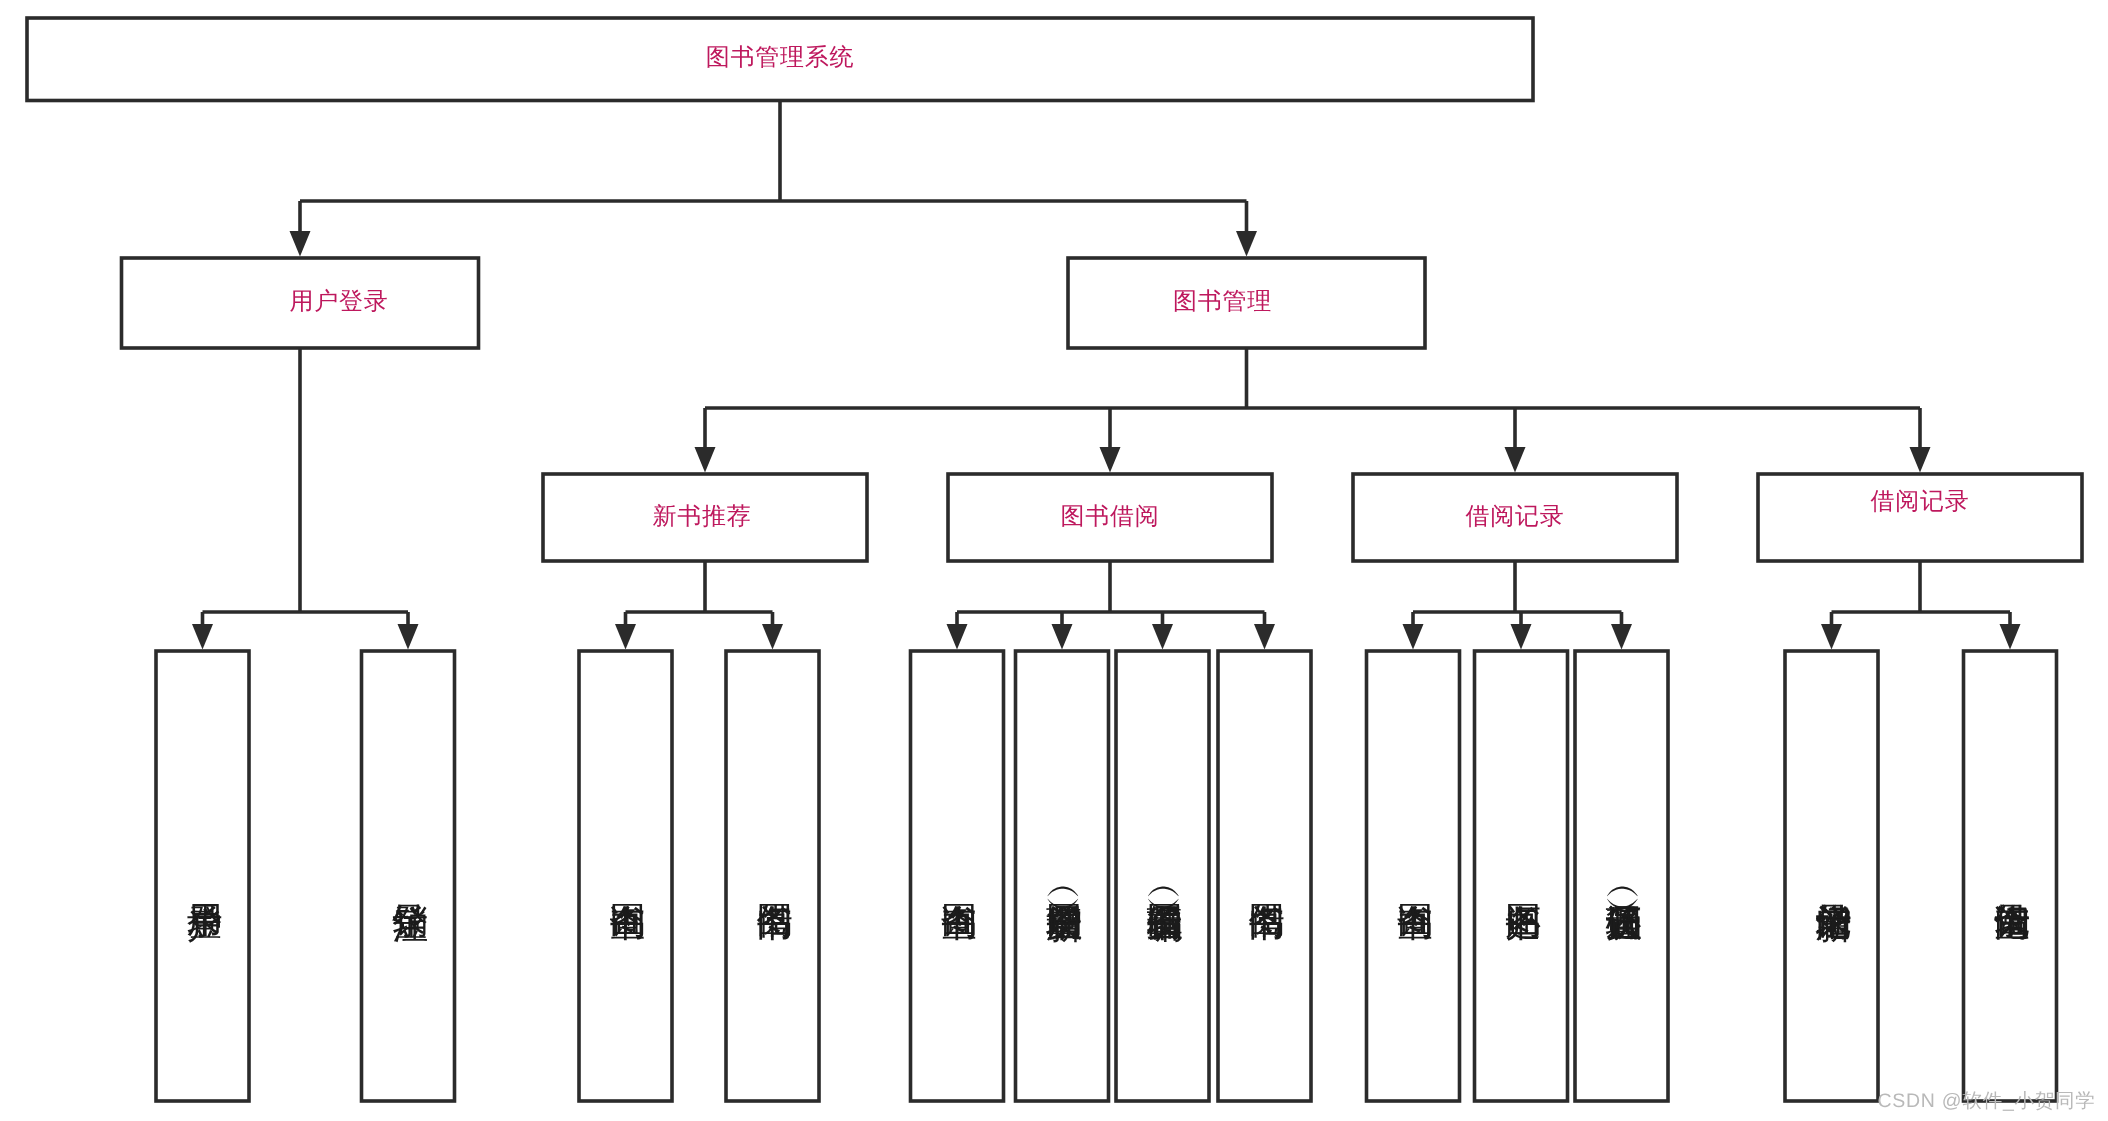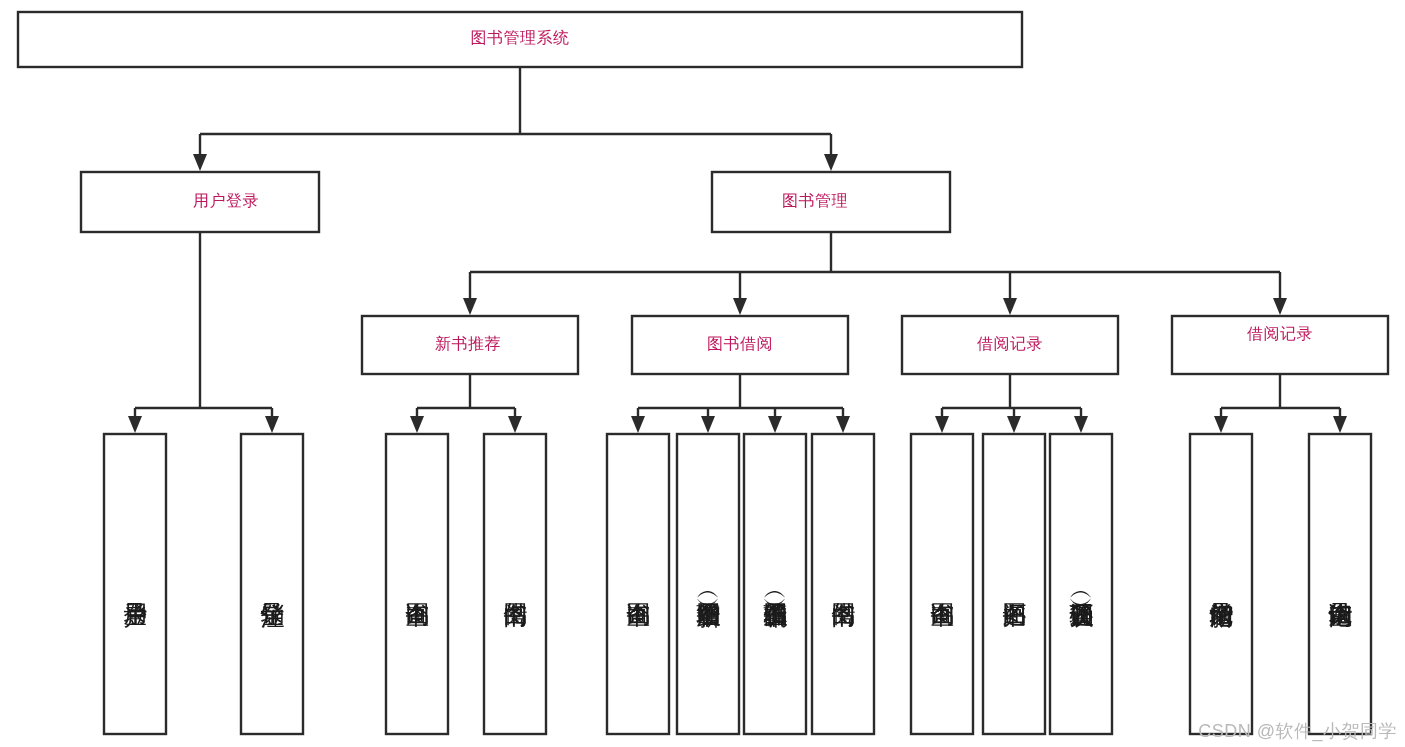--- a/index.html
+++ b/index.html
@@ -65,21 +65,21 @@
     writing-mode: vertical-rl;
     text-orientation: upright;
     white-space: nowrap;
     font-family: "Liberation Sans", "DejaVu Sans", sans-serif;
   }
   .watermark {
     position: absolute;
     right: 8px;
     bottom: 4px;
     color: #b9b9b9;
-    font-size: 18px;
+    font-size: 13px;
     letter-spacing: 0.5px;
     font-family: "Liberation Sans", "DejaVu Sans", sans-serif;
     white-space: nowrap;
     pointer-events: none;
   }
 </style>
 </head>
 <body>
 
 <div id="diagram-root">

